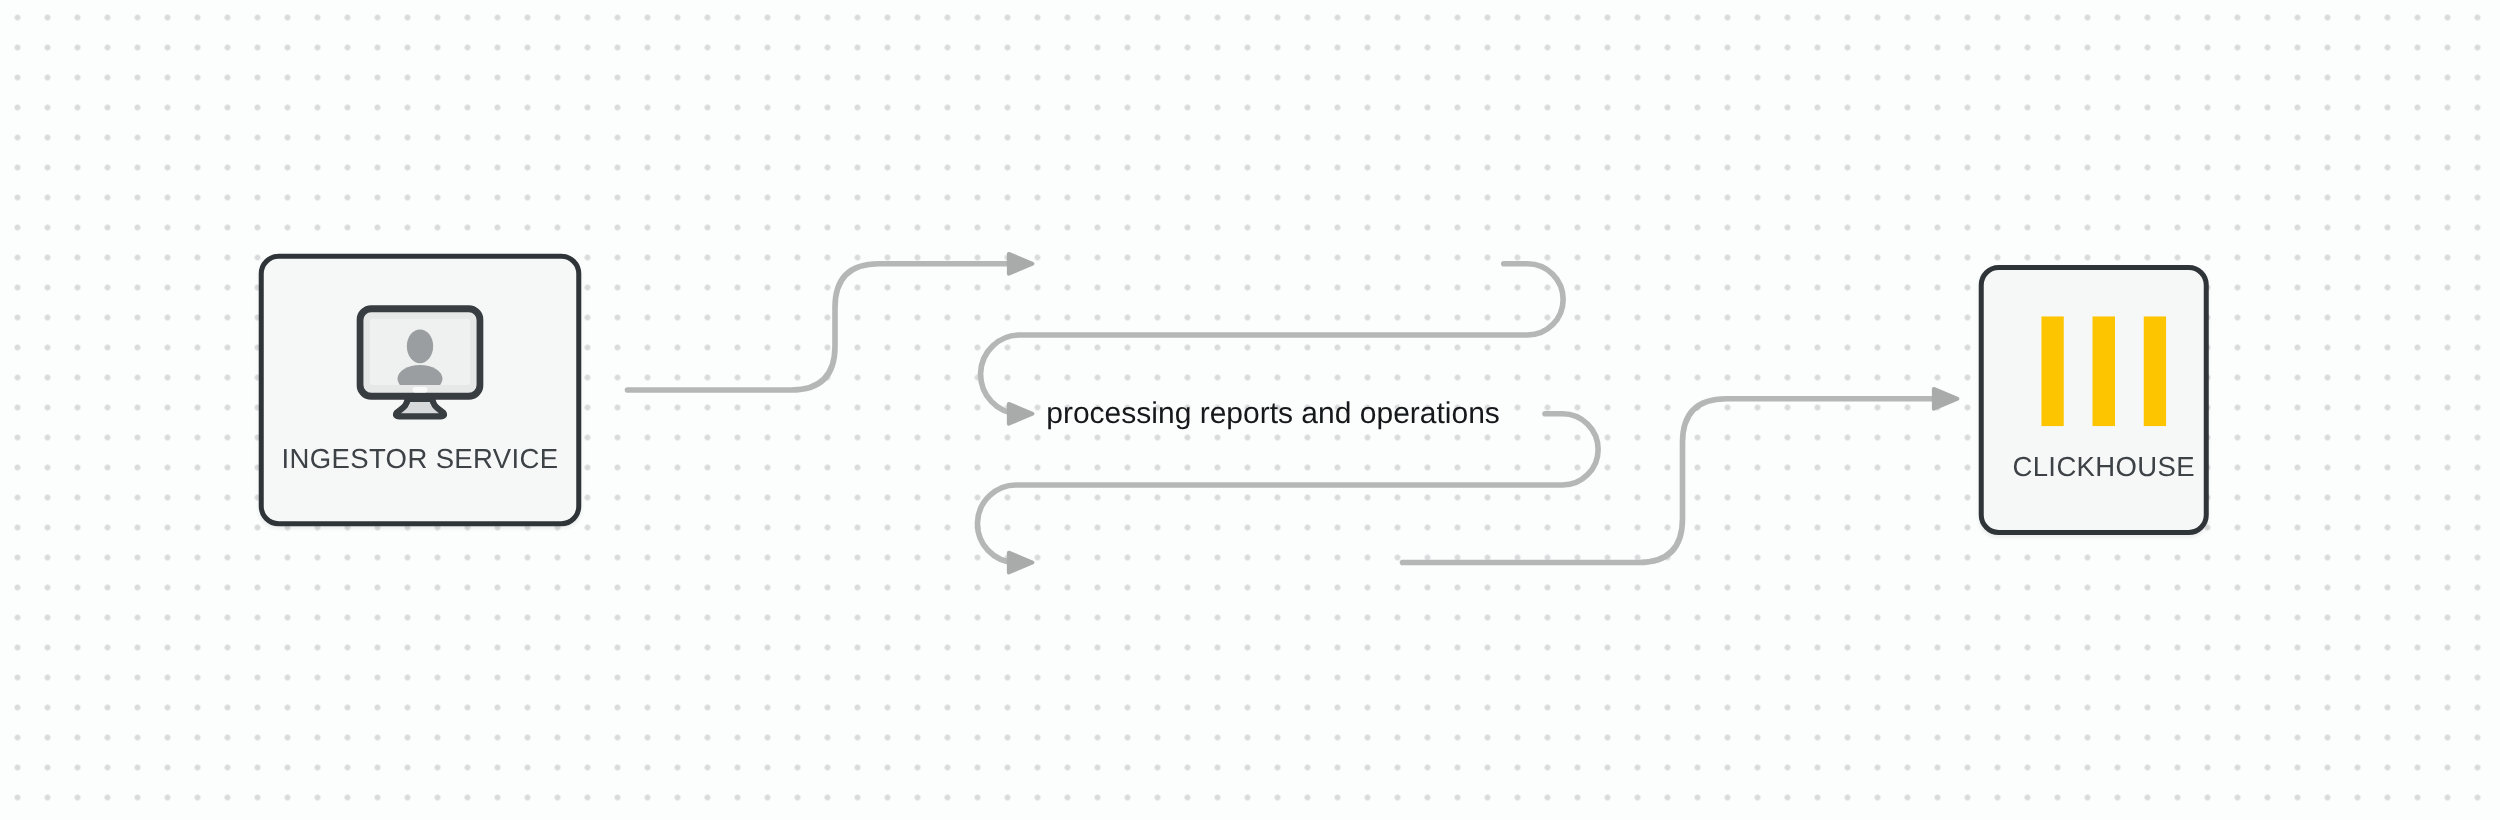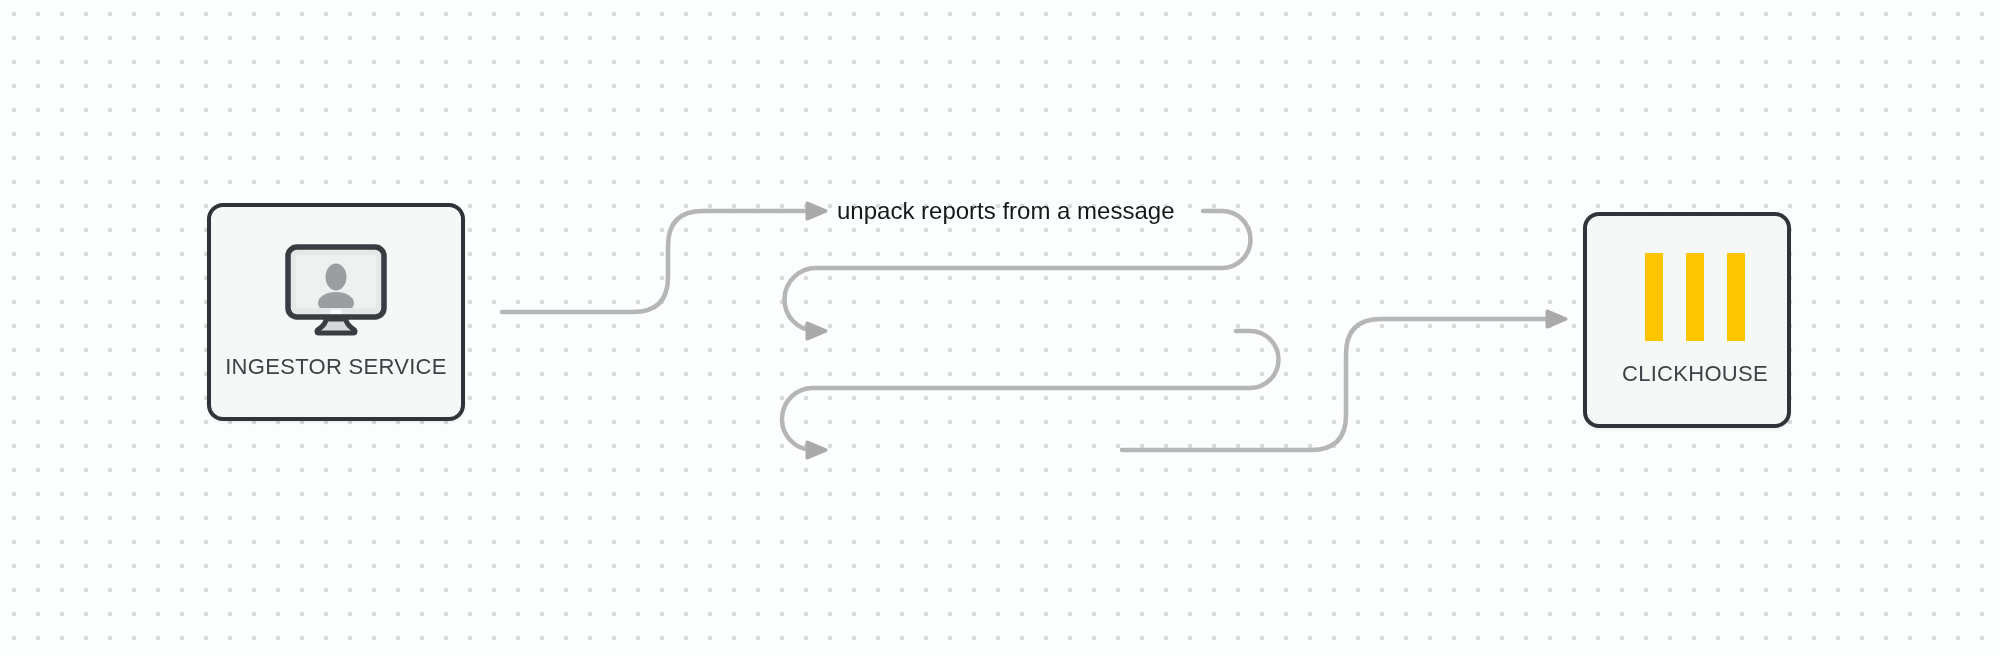--- a/index.html
+++ b/index.html
@@ -35,21 +35,21 @@
     justify-content: center;
     box-shadow: 0 2px 3px rgba(0,0,0,0.06);
   }
   .node-ingestor {
     left: 207px; top: 203px;
     width: 258px; height: 218px;
     gap: 16px;
   }
   .node-clickhouse {
     left: 1583px; top: 212px;
-    width: 208px; height: 216px;
+    width: 184px; height: 216px;
     gap: 20px;
     padding-left: 16px;
   }
   .node-label {
     color: #3d4247;
     letter-spacing: 0.3px;
     white-space: nowrap;
   }
   .node-ingestor .node-label { font-size: 22px; }
   .node-clickhouse .node-label { font-size: 22px; }
@@ -108,15 +108,15 @@
     <span class="icon-wrap">
       <svg width="100" height="88" viewBox="0 0 100 88" xmlns="http://www.w3.org/2000/svg">
         <rect x="0" y="0" width="18" height="88" fill="#fdc500"></rect>
         <rect x="41" y="0" width="18" height="88" fill="#fdc500"></rect>
         <rect x="82" y="0" width="18" height="88" fill="#fdc500"></rect>
       </svg>
     </span>
     <span class="node-label">CLICKHOUSE</span>
   </div>
 
-  <div class="step-label" style="top:211px">unpack reports from a message</div>
+  <div class="step-label" style="top:331px">processing reports and operations</div>
 
 </div>
 
 </body></html>

